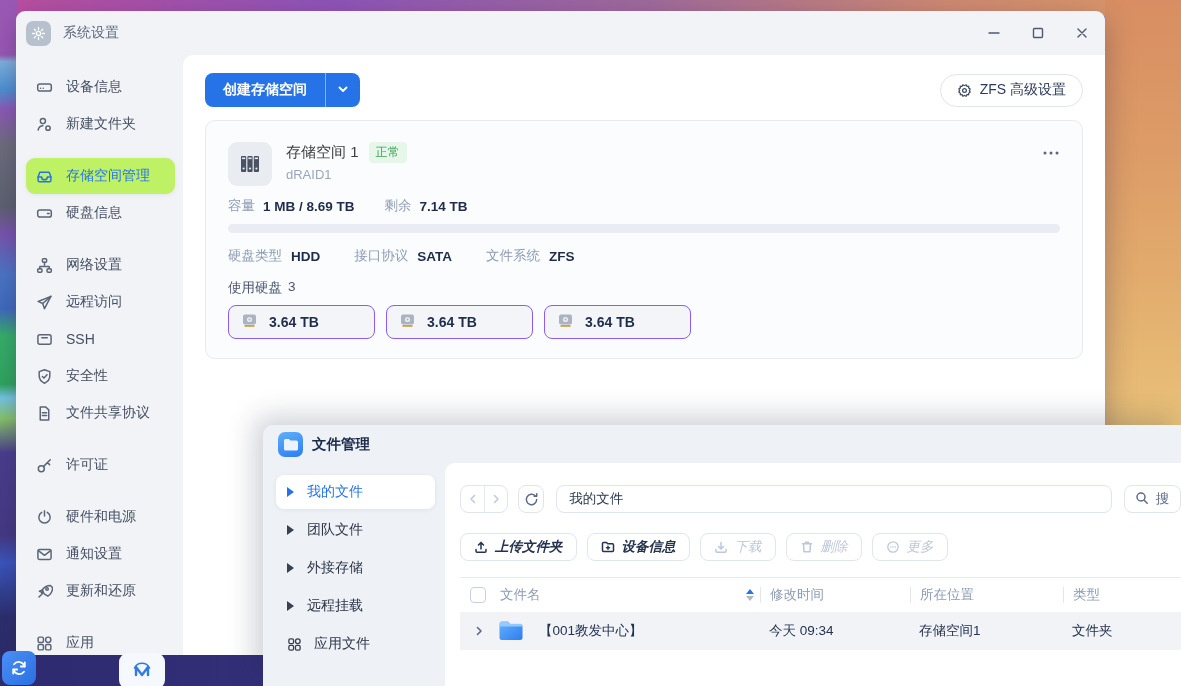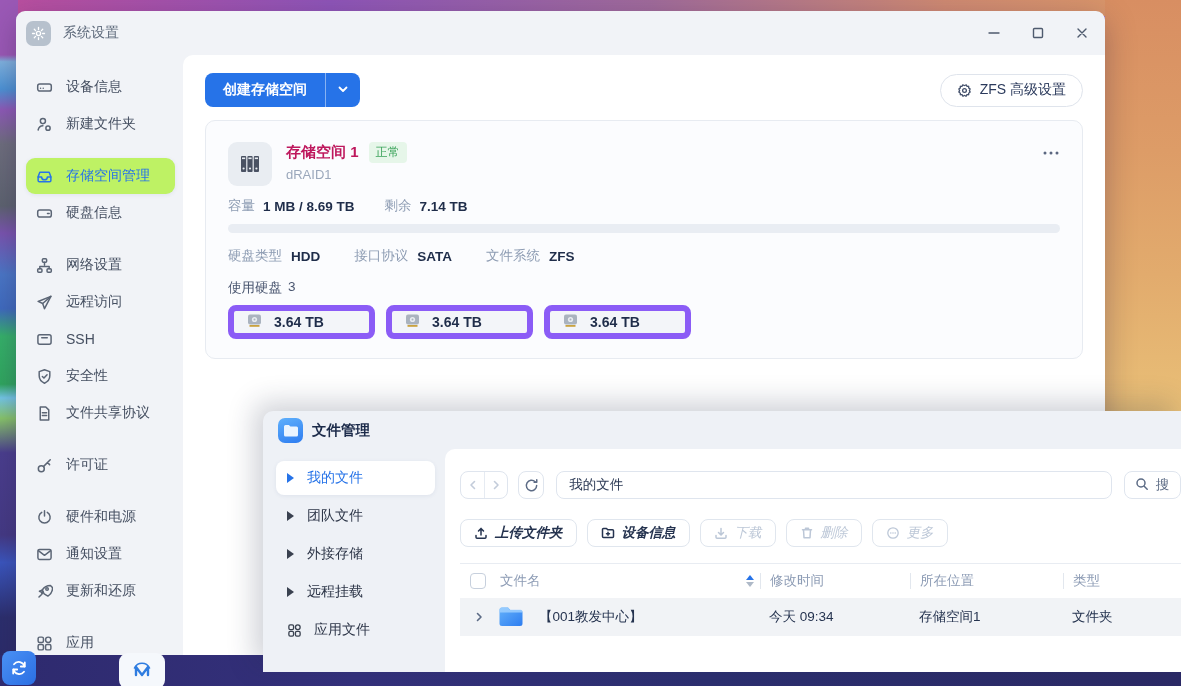--- a/index.html
+++ b/index.html
@@ -57,39 +57,39 @@
   .split-arrow { width:34px; display:flex; align-items:center; justify-content:center; }
   .zfs-btn { height:33px; border:1px solid #dfe4ec; border-radius:17px; background:#fff; display:flex;
     align-items:center; gap:8px; padding:0 16px; font-size:14px; color:#2b3a5c; }
   .zfs-btn .ic { color:#43506b; display:flex; }
 
   .card { margin:13px 22px 0 22px; background:#fbfcfe; border:1px solid #e7ebf1; border-radius:10px; padding:21px 22px 19px 22px; }
   .card-head { display:flex; align-items:flex-start; }
   .nas-ico { width:44px; height:44px; border-radius:9px; background:#e9edf2; display:flex; align-items:center; justify-content:center; }
   .card-head-text { margin-left:14px; }
   .card-title-row { display:flex; align-items:center; }
-  .card-title { font-size:15px; font-weight:bold; color:#be185d; }
+  .card-title { font-size:15px; font-weight:normal; color:#404040; }
   .badge { margin-left:10px; font-size:12px; color:#3da45c; background:#e6f6e9; border-radius:4px; padding:2px 7px; }
   .card-sub { margin-top:4px; font-size:13px; color:#9aa7bb; }
   .more-dots { margin-left:auto; margin-top:8px; color:#5a6680; display:flex; }
   .cap-row { margin-top:11px; font-size:13.5px; display:flex; align-items:center; gap:8px; }
   .lbl { color:#8d9cb3; }
   .val { color:#1f2d4a; font-weight:bold; }
   .cap-gap { width:14px; }
   .progress { margin-top:9px; height:9px; background:#e9edf3; border-radius:5px; overflow:hidden; }
   .progress .fill { height:100%; width:0; background:#2673e8; }
   .meta-row { margin-top:14px; display:flex; gap:34px; font-size:13.5px; }
   .meta-pair { display:flex; gap:9px; align-items:center; }
   .disks-label { margin-top:14px; font-size:13.5px; color:#4a5670; display:flex; gap:6px; }
   .chips { margin-top:8px; display:flex; gap:11px; }
-  .chip { width:147px; height:34px; background:#f3f5f9; border:6px solid #8b5cf6; border-radius:8px;
+  .chip { width:147px; height:34px; background:#f3f5f9; border:1px solid #8b5cf6; border-radius:8px;
     display:flex; align-items:center; padding:0 12px; gap:11px; font-size:14px; font-weight:bold; color:#1f2d4a; }
 
   
-  .fm { position:absolute; left:263px; top:411px; width:918px; height:261px; z-index:30;
+  .fm { position:absolute; left:263px; top:425px; width:918px; height:261px; z-index:30;
     background:#eef1f6; border-radius:10px 0 0 0; box-shadow:-8px -8px 28px rgba(30,40,70,.22); }
   .fm-titlebar { height:38px; display:flex; align-items:center; padding:0 15px; }
   .fm-app-ico { width:25px; height:25px; border-radius:7px; background:linear-gradient(160deg,#5fb0fc,#2d7cf0);
     display:flex; align-items:center; justify-content:center; margin-right:9px; }
   .fm-title { font-size:14.5px; font-weight:bold; color:#1c2b4a; }
   .fm-side { position:absolute; left:0; top:38px; width:182px; bottom:0; padding:12px 10px 0 13px; }
   .fm-item { display:flex; align-items:center; height:34px; margin-bottom:4px; padding:0 11px; border-radius:8px;
     font-size:14px; color:#2c3547; }
   .fm-item .tri { width:0; height:0; border-left:7px solid #39414f; border-top:5px solid transparent;
     border-bottom:5px solid transparent; margin-right:13px; }

